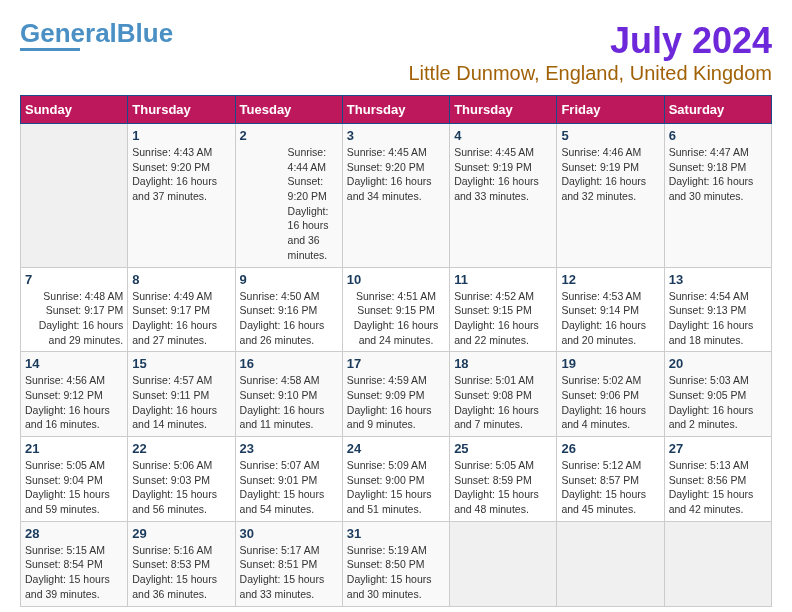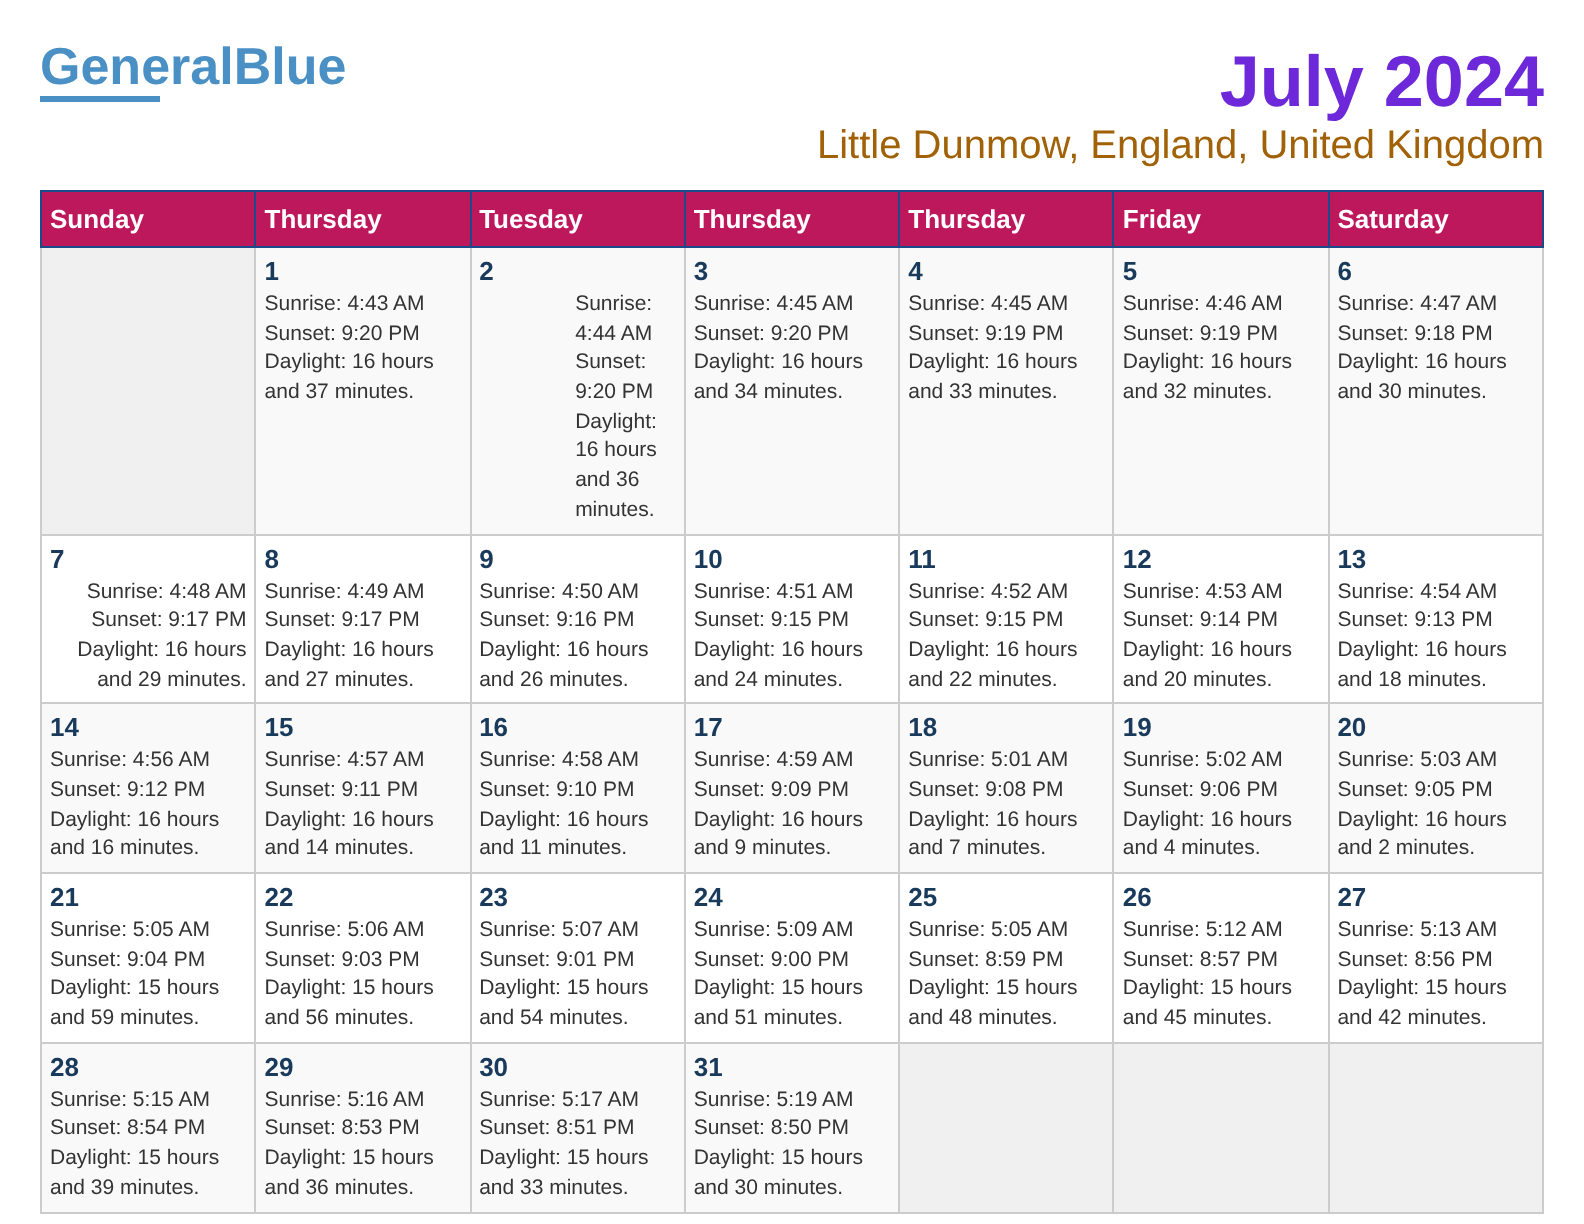--- a/index.html
+++ b/index.html
@@ -182,21 +182,21 @@
         </td>
         <td>
           <span class="day-number">9</span>
           <div class="day-info" style="white-space: pre-line;">Sunrise: 4:50 AM
 Sunset: 9:16 PM
 Daylight: 16 hours
 and 26 minutes.</div>
         </td>
         <td>
           <span class="day-number">10</span>
-          <div class="day-info" style="white-space: pre-line;">Sunrise: 4:51 AM
+          <div class="day-info" style="white-space: pre-line; text-align: center;">Sunrise: 4:51 AM
 Sunset: 9:15 PM
 Daylight: 16 hours
 and 24 minutes.</div>
         </td>
         <td>
           <span class="day-number">11</span>
           <div class="day-info" style="white-space: pre-line;">Sunrise: 4:52 AM
 Sunset: 9:15 PM
 Daylight: 16 hours
 and 22 minutes.</div>

